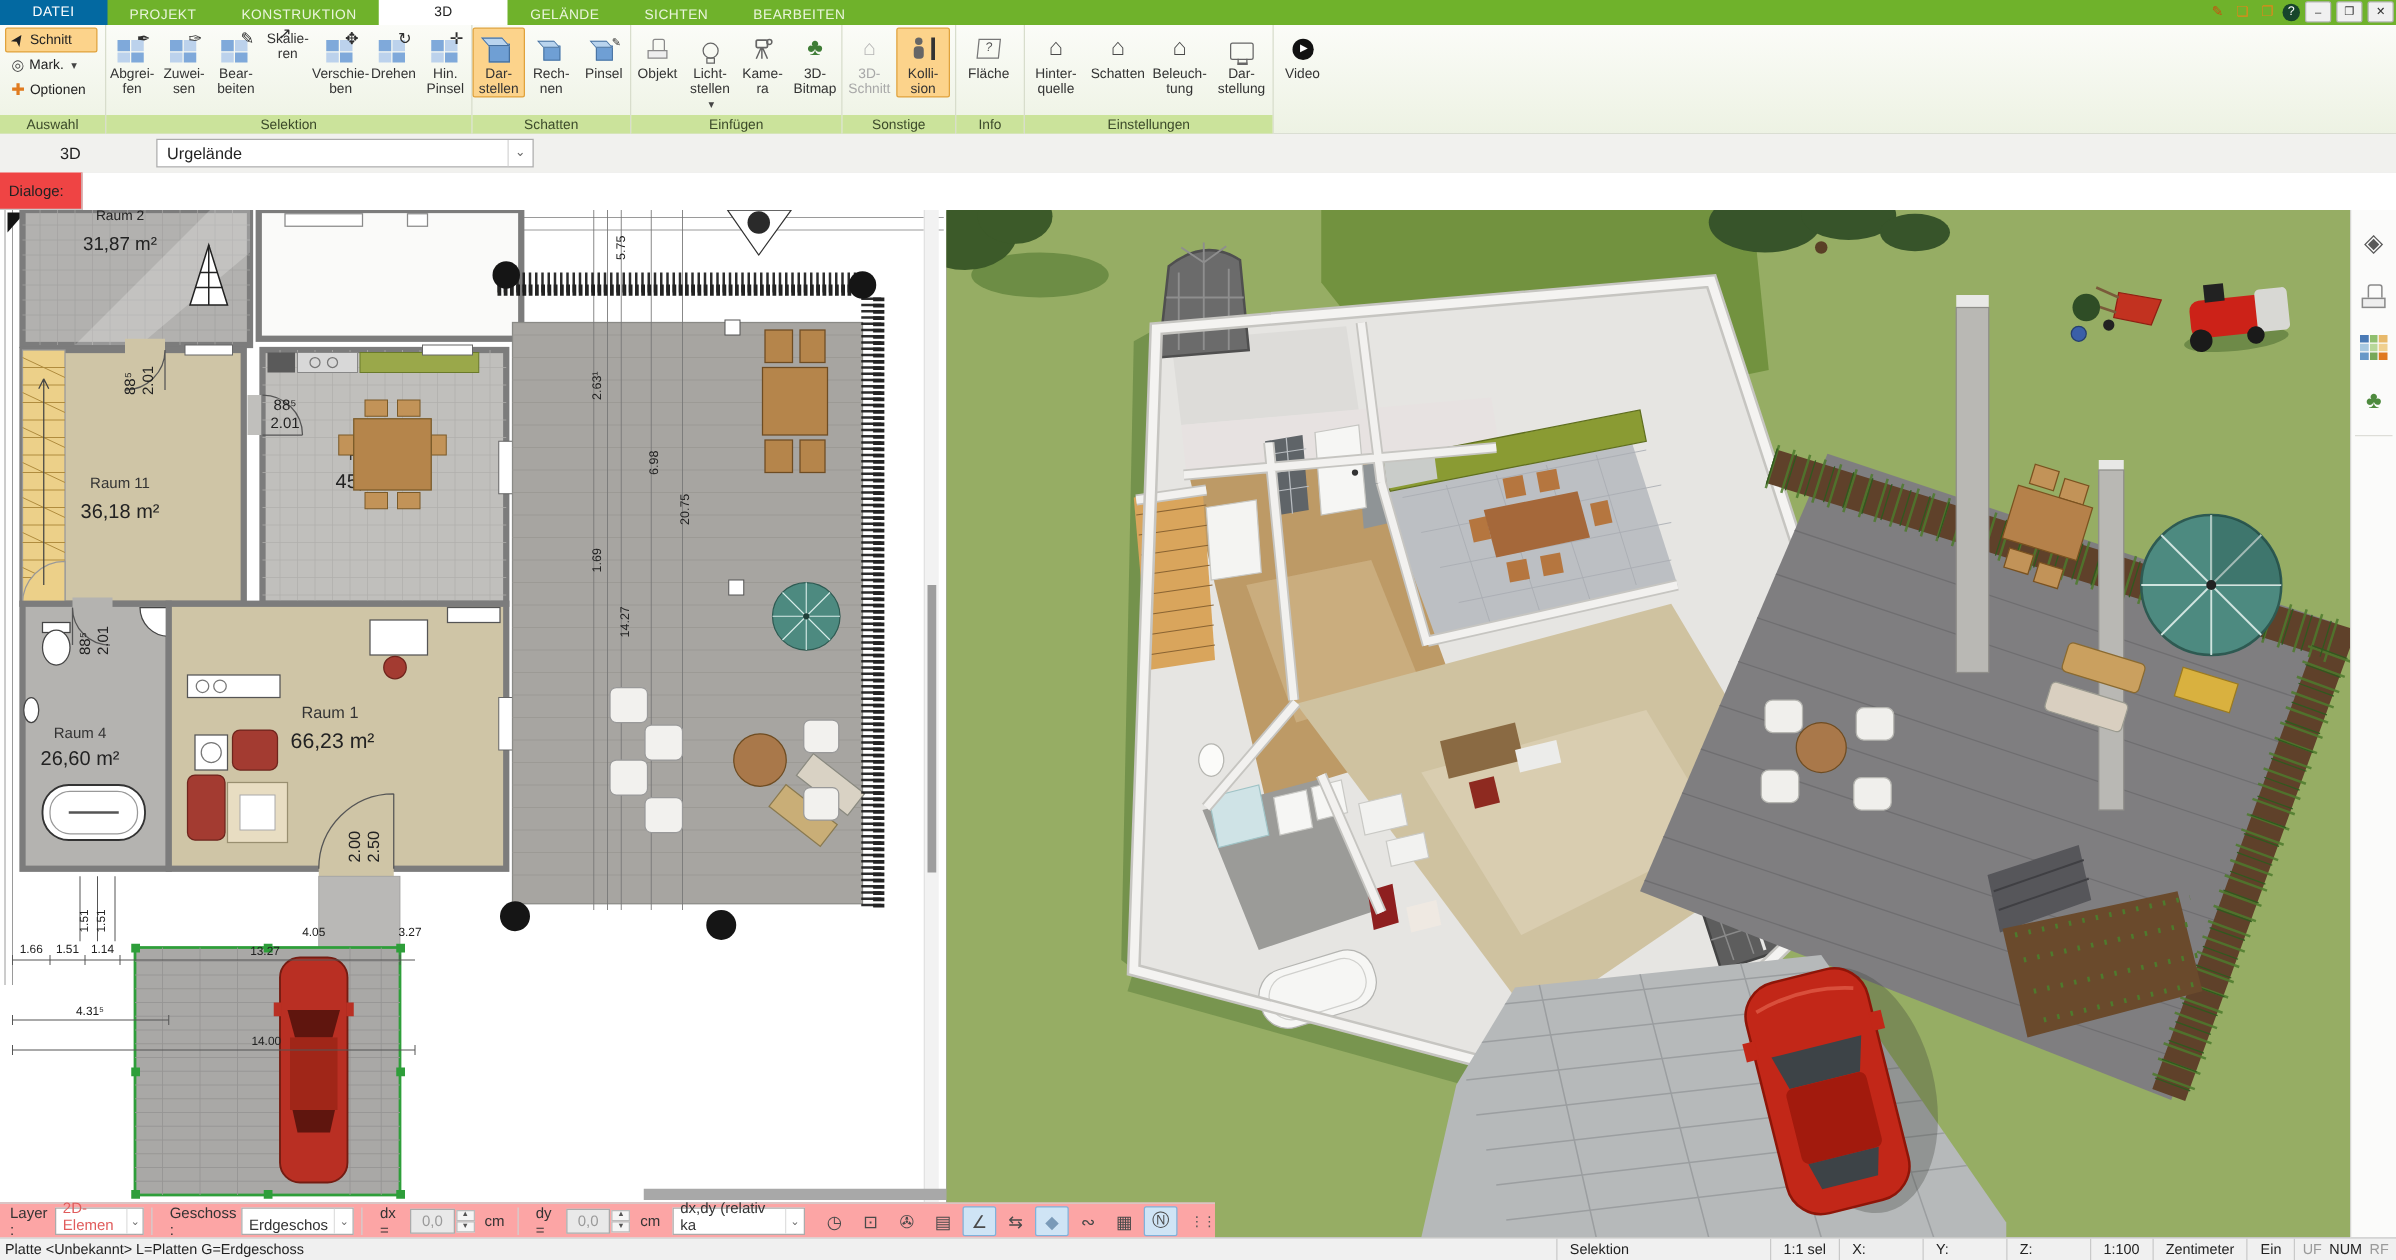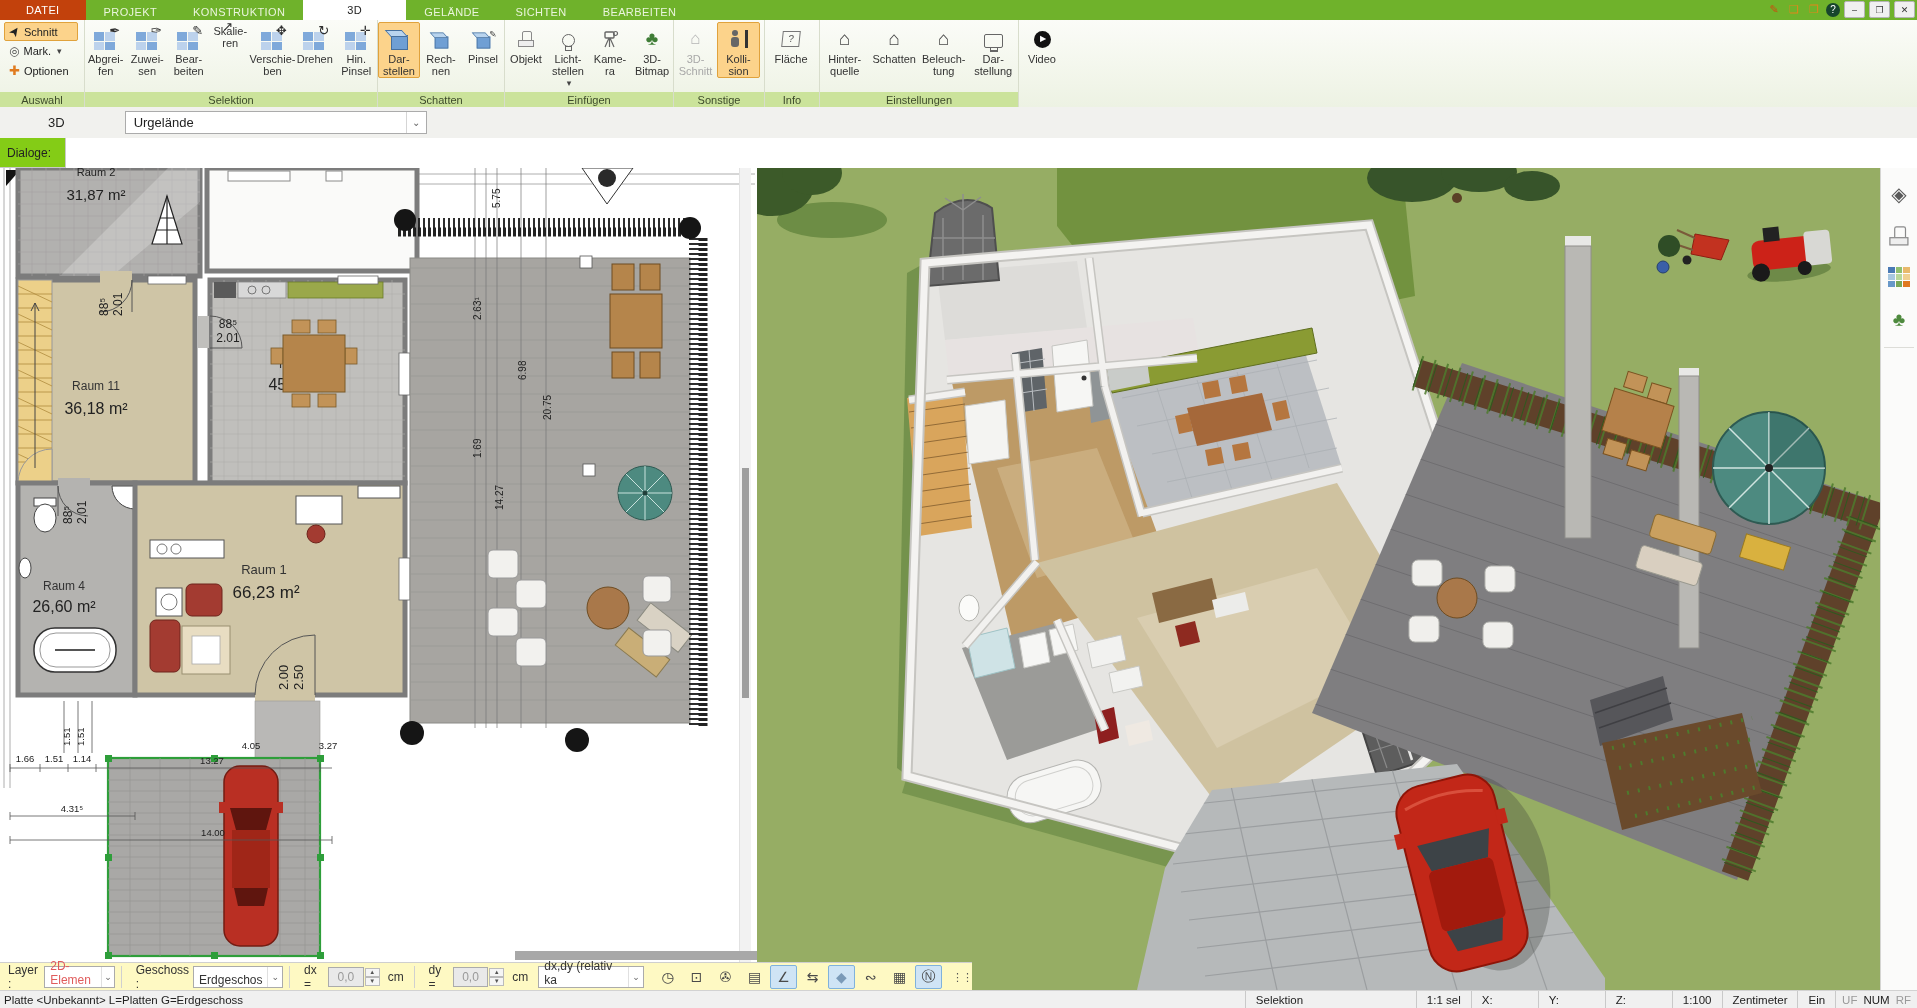--- a/index.html
+++ b/index.html
@@ -1,21 +1,21 @@
 <!DOCTYPE html>
 <html><head>
 <meta charset="utf-8">
 <style>
   html,body{margin:0;padding:0;background:#888;}
   body{width:1917px;height:1008px;position:relative;overflow:hidden;
        font-family:"Liberation Sans","DejaVu Sans",sans-serif;font-size:12px;color:#222;}
   
   .tabbar{position:absolute;left:0;top:0;width:1917px;height:20px;background:#6fb22b;display:flex;align-items:stretch;}
   .tab{padding:12px 18px;display:flex;align-items:center;color:#eaf5dc;font-size:11px;letter-spacing:.4px;cursor:default;}
-  .tab.file{background:#c2410c;color:#fff;padding:0 26px;}
+  .tab.file{background:#0369a1;color:#fff;padding:0 26px;}
   .tab.active{background:#fff;color:#222;padding:0 44px;}
   .winbox{position:absolute;right:2px;top:1px;display:flex;gap:4px;align-items:center;}
   .qicon{width:16px;height:15px;display:flex;align-items:center;justify-content:center;font-size:11px;}
   .qicon.pen{color:#c8500f;}
   .qicon.cube1,.qicon.cube2{color:#e0871c;}
   .qicon.help{background:#17452c;color:#fff;border-radius:50%;width:14px;height:14px;font-size:10px;}
   .wbtn{width:19px;height:15px;background:#f0f0f0;border:1px solid #b5b5b5;border-radius:2px;
         display:flex;align-items:center;justify-content:center;font-size:9px;color:#333;}
   
   .ribbon{position:absolute;left:0;top:20px;width:1917px;height:87px;
@@ -65,35 +65,35 @@
   .play{width:17px;height:17px;border-radius:50%;background:#111;display:flex;align-items:center;justify-content:center;color:#fff;font-size:8px;padding-left:2px;box-sizing:border-box;}
   .camsvg{display:block;}
   
   .viewbar{position:absolute;left:0;top:107px;width:1917px;height:31px;background:#f1f1ee;border-bottom:1px solid #cfcfcc;display:flex;align-items:center;}
   .viewbar .vmode{margin-left:48px;font-size:13px;color:#222;}
   .combo{height:21px;background:#fff;border:1px solid #ababab;display:flex;align-items:center;font-size:13px;}
   .combo .val{padding:0 8px;flex:1;}
   .combo .chev{width:19px;height:100%;border-left:1px solid #d5d5d5;display:flex;align-items:center;justify-content:center;color:#666;font-size:10px;}
   .viewbar .combo{width:300px;margin-left:60px;}
   .dialoge{position:absolute;left:0;top:138px;width:1917px;height:30px;background:#fff;border-bottom:1px solid #d9d9d9;}
-  .dialoge .dbox{width:66px;height:100%;border-right:1px solid #c9c9c9;border-bottom:1px solid #c9c9c9;display:flex;align-items:center;padding-left:7px;box-sizing:border-box;font-size:12px;background:#84cc16;}
+  .dialoge .dbox{width:66px;height:100%;border-right:1px solid #c9c9c9;border-bottom:1px solid #c9c9c9;display:flex;align-items:center;padding-left:7px;box-sizing:border-box;font-size:12px;background:#ef4444;}
   
   .planpane{position:absolute;left:0;top:168px;width:757px;height:794px;background:#fff;overflow:hidden;}
   .pane3d{position:absolute;left:757px;top:168px;width:1123px;height:822px;overflow:hidden;}
   .rstrip{position:absolute;left:1880px;top:168px;width:37px;height:822px;background:#fbfbfa;border-left:1px solid #d5d5d2;display:flex;flex-direction:column;align-items:center;padding-top:14px;gap:22px;box-sizing:border-box;}
   .rsicon{font-size:20px;color:#5a5a5a;}
   .rsicon.tree{color:#4e8a3e;font-size:19px;}
   .pal{width:22px;height:20px;display:grid;grid-template-columns:repeat(3,1fr);grid-template-rows:repeat(3,1fr);gap:1px;}
   .pal div{width:100%;height:100%;}
   .rsep{width:30px;border-top:1px solid #ddddd8;margin-top:-6px;}
   .vscroll{position:absolute;right:6px;top:0;width:11px;height:794px;background:#f2f2f2;border-left:1px solid #e2e2e2;}
   .vthumb{position:absolute;left:2px;top:300px;width:7px;height:230px;background:#9e9e9e;}
   .hthumb{position:absolute;left:515px;top:783px;width:242px;height:9px;background:#a8a8a8;}
   
-  .btoolbar{position:absolute;left:0;top:962px;width:972px;height:28px;background:#fef9c3;border-top:1px solid #cfcfcf;
+  .btoolbar{position:absolute;left:0;top:962px;width:972px;height:28px;background:#fca5a5;border-top:1px solid #cfcfcf;
             display:flex;align-items:center;font-size:12px;color:#333;z-index:5;}
   .btoolbar .lbl{margin:0 4px 0 8px;}
   .bcombo{height:20px;background:#fff;border:1px solid #ababab;display:flex;align-items:flex-end;font-size:12px;}
   .bcombo .val{padding:0 5px;}
   .bcombo .chev{width:15px;align-self:stretch;display:flex;align-items:center;justify-content:center;color:#666;font-size:9px;border-left:1px solid #e0e0e0;}
   .red{color:#e05c5c;}
   .vsep{width:1px;height:22px;background:#d0d0d0;margin:0 6px;}
   .numin{width:38px;height:18px;background:#e9e9e9;border:1px solid #ababab;color:#9a9a9a;display:flex;align-items:center;justify-content:center;}
   .spin{display:flex;flex-direction:column;margin-left:1px;}
   .spin span{font-size:6px;line-height:7px;color:#555;border:1px solid #bbb;background:#f5f5f5;width:13px;text-align:center;}

